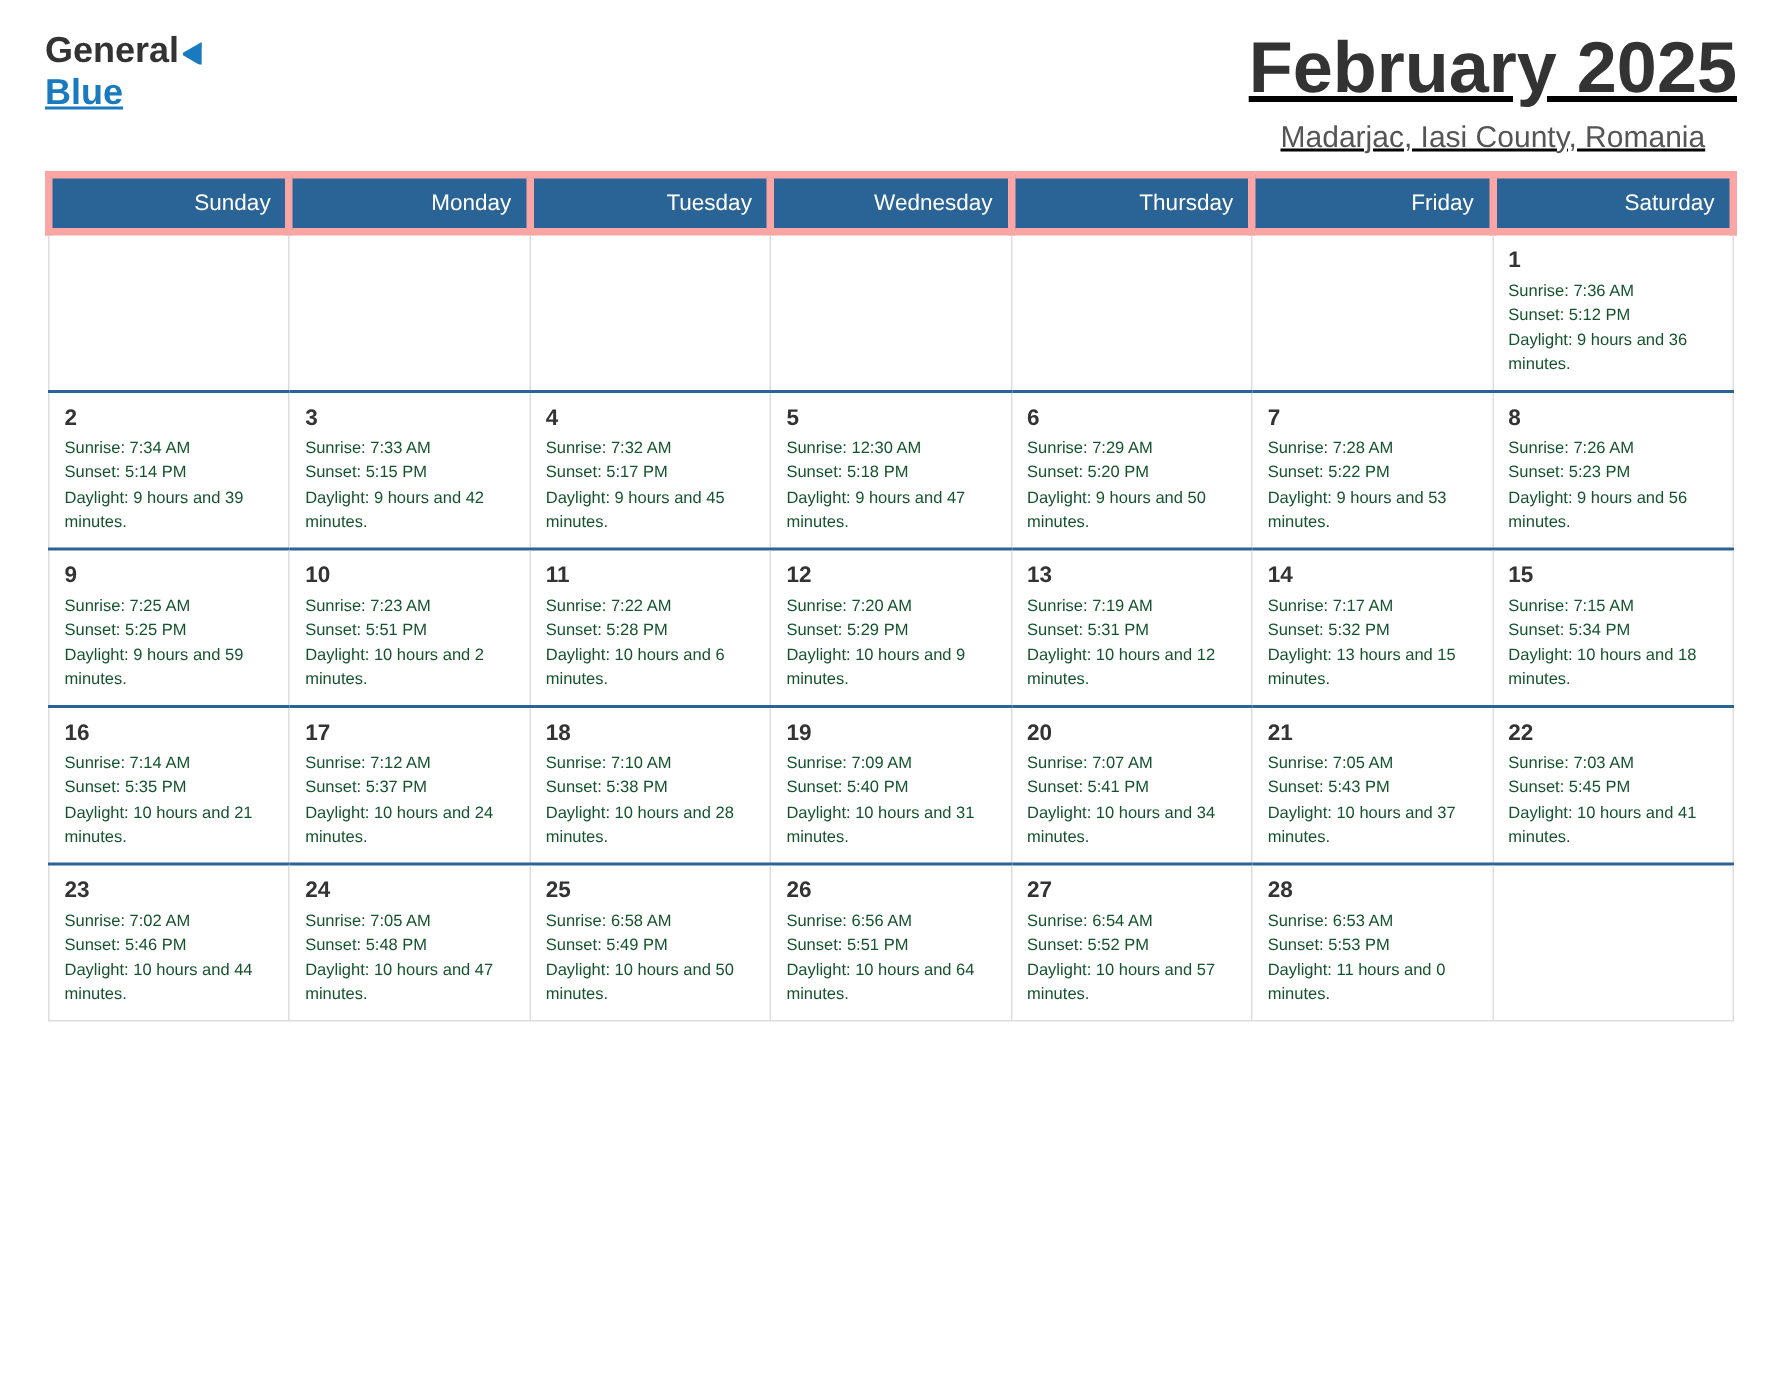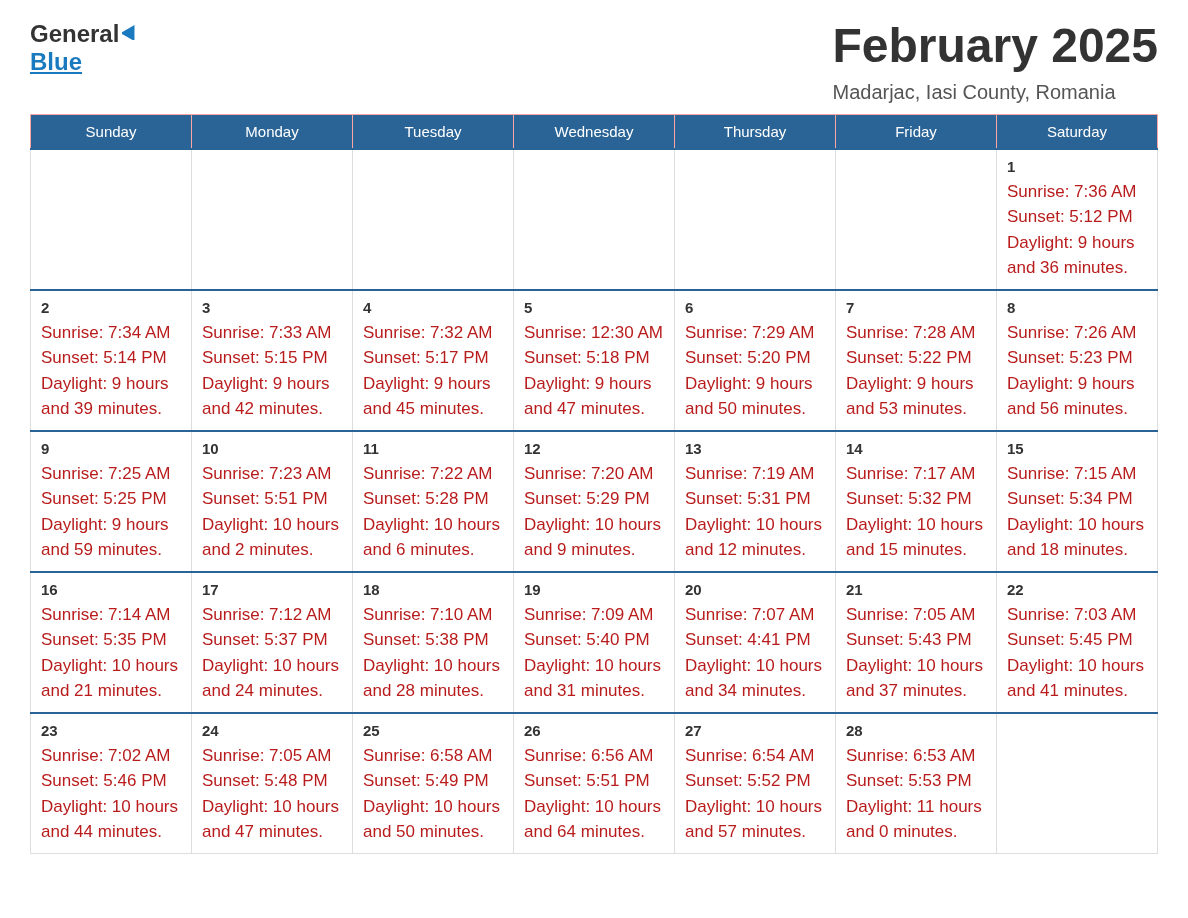--- a/index.html
+++ b/index.html
@@ -16,24 +16,25 @@
       align-items: flex-start;
       margin-bottom: 10px;
     }
     .logo {
       display: flex;
       flex-direction: column;
       align-items: flex-start;
     }
     .logo-line1 {
       display: flex;
-      align-items: flex-start;
+      align-items: flex-end;
     }
     .title-block {
-      text-align: left;
+      text-align: center;
+      text-decoration: underline;
     }
     .month-title {
       font-size: 48px;
       font-weight: bold;
       color: #333;
       line-height: 1.1;
     }
     .location-title {
       font-size: 20px;
       color: #555;
@@ -41,24 +42,24 @@
     }
     .calendar {
       width: 100%;
       border-collapse: collapse;
       margin-top: 10px;
     }
     .calendar th {
       background-color: #2a6496;
       color: #fff;
       padding: 8px 10px;
-      text-align: center;
+      text-align: right;
       font-size: 15px;
       font-weight: normal;
-      border: 1px solid #fca5a5;
+      border: 5px solid #fca5a5;
     }
     .calendar td {
       vertical-align: top;
       padding: 8px 10px;
       border: 1px solid #ccc;
       width: 14.28%;
       font-size: 13px;
       color: #333;
       background: #fff;
       min-height: 110px;
@@ -72,22 +73,22 @@
     .calendar tbody tr:first-child td {
       border-top: 2px solid #2a6496;
     }
     .day-number {
       font-size: 15px;
       font-weight: bold;
       margin-bottom: 4px;
       display: block;
     }
     .day-info {
-      font-size: 17px;
-      color: #b91c1c;
+      font-size: 11px;
+      color: #14532d;
       line-height: 1.5;
     }
     .empty-cell {
       background: #f9f9f9;
     }
   </style>
 </head>
 <body>
 
 <div class="header">
@@ -236,21 +237,21 @@
             <div>Sunrise: 7:19 AM</div>
             <div>Sunset: 5:31 PM</div>
             <div>Daylight: 10 hours and 12 minutes.</div>
           </div>
         </td>
         <td>
           <span class="day-number">14</span>
           <div class="day-info">
             <div>Sunrise: 7:17 AM</div>
             <div>Sunset: 5:32 PM</div>
-            <div>Daylight: 10 hours and 15 minutes.</div>
+            <div>Daylight: 13 hours and 15 minutes.</div>
           </div>
         </td>
         <td>
           <span class="day-number">15</span>
           <div class="day-info">
             <div>Sunrise: 7:15 AM</div>
             <div>Sunset: 5:34 PM</div>
             <div>Daylight: 10 hours and 18 minutes.</div>
           </div>
         </td>
@@ -285,21 +286,21 @@
           <div class="day-info">
             <div>Sunrise: 7:09 AM</div>
             <div>Sunset: 5:40 PM</div>
             <div>Daylight: 10 hours and 31 minutes.</div>
           </div>
         </td>
         <td>
           <span class="day-number">20</span>
           <div class="day-info">
             <div>Sunrise: 7:07 AM</div>
-            <div>Sunset: 4:41 PM</div>
+            <div>Sunset: 5:41 PM</div>
             <div>Daylight: 10 hours and 34 minutes.</div>
           </div>
         </td>
         <td>
           <span class="day-number">21</span>
           <div class="day-info">
             <div>Sunrise: 7:05 AM</div>
             <div>Sunset: 5:43 PM</div>
             <div>Daylight: 10 hours and 37 minutes.</div>
           </div>

